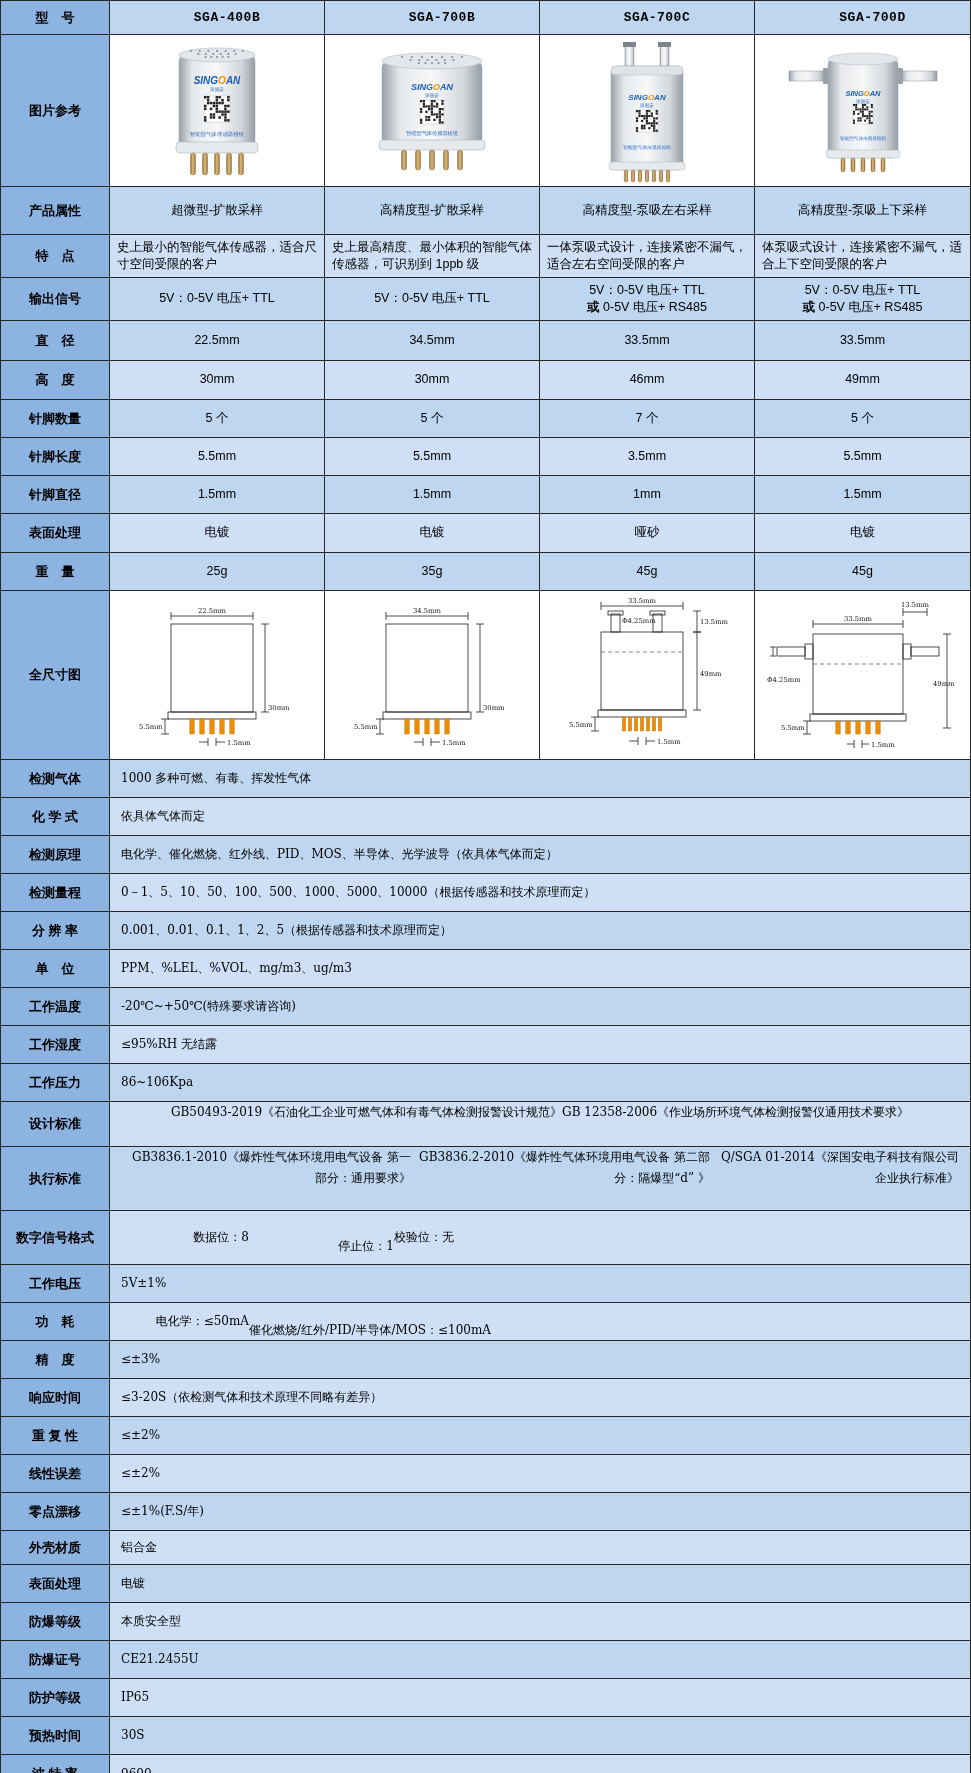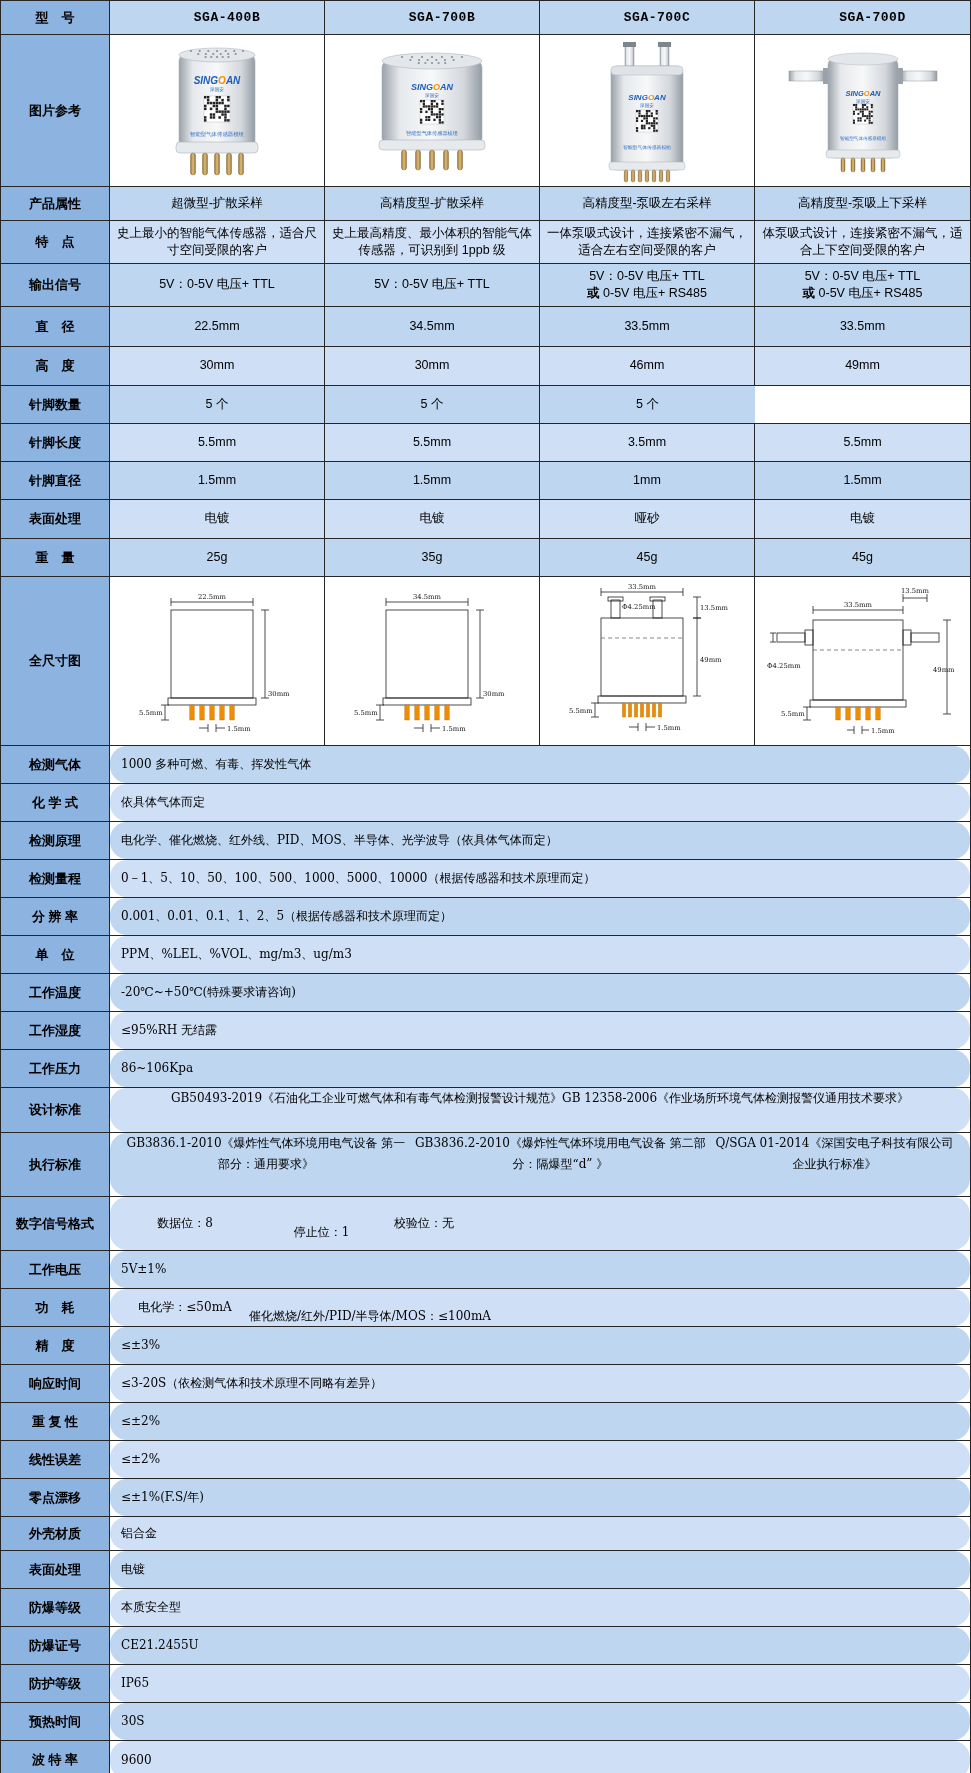--- a/index.html
+++ b/index.html
@@ -9,25 +9,25 @@
   html,body{margin:0;padding:0;background:#fff;}
   body{width:971px;font-family:"Liberation Sans",sans-serif;color:var(--txt);}
   .table{width:971px;border:1px solid var(--border);box-sizing:border-box;}
   .row{display:grid;grid-template-columns:109px repeat(4,1fr);box-sizing:border-box;border-bottom:1px solid var(--border);}
   .row:last-child{border-bottom:none;}
   .row.info{grid-template-columns:109px 1fr;}
   .cell{box-sizing:border-box;border-right:1px solid var(--border);display:flex;align-items:center;justify-content:center;overflow:hidden;min-width:0;}
   .cell:last-child{border-right:none;}
   .label{background:var(--label-bg);font-weight:bold;font-size:13px;text-align:right;line-height:1.2;padding:0 2px;}
   .model{font-family:"Liberation Mono",monospace;font-weight:bold;font-size:13px;letter-spacing:.5px;background:var(--row-d);padding-left:20px;}
-  .val{font-size:12.5px;text-align:center;flex-direction:column;line-height:1.4;padding:1px 7px;}
+  .val{font-size:12.5px;text-align:left;flex-direction:column;line-height:1.4;padding:1px 7px;}
   .bgd{background:var(--row-d);} .bgl{background:var(--row-l);}
   .white{background:#fff;}
   .orl::first-letter{font-weight:bold;}
-  .ival{justify-content:flex-start;align-items:center;padding:0 11px;font-family:"DejaVu Serif",serif;font-size:12px;text-align:center;line-height:1.75;border-radius:17px;}
+  .ival{justify-content:flex-start;align-items:center;padding:0 11px;font-family:"DejaVu Serif",serif;font-size:12px;text-align:right;line-height:1.75;}
   .ival.lines{flex-direction:row;align-items:flex-start;justify-content:center;}
   .seg{display:inline-block;}
   .seg0{min-width:128px;} .seg1{min-width:145px;margin-top:17px;}
   svg{display:block;}
 </style>
 </head>
 <body>
 
 <div class="table" id="table-root">
     <div class="row" style="height:34px">
@@ -363,21 +363,21 @@
           <text x="80" y="102" text-anchor="middle" font-size="4.6" fill="#2f6cc6" font-family="Liberation Sans,sans-serif">智能型气体传感器模组</text>
           <rect x="43" y="112" width="74" height="8" rx="3" fill="#e7eaed" stroke="#aeb4bb" stroke-width="0.5"></rect>
           <rect x="58" y="120" width="4" height="14" rx="2" fill="url(#p3)" stroke="#7d5e2a" stroke-width="0.4"></rect>
           <rect x="68" y="120" width="4" height="14" rx="2" fill="url(#p3)" stroke="#7d5e2a" stroke-width="0.4"></rect>
           <rect x="78" y="120" width="4" height="14" rx="2" fill="url(#p3)" stroke="#7d5e2a" stroke-width="0.4"></rect>
           <rect x="88" y="120" width="4" height="14" rx="2" fill="url(#p3)" stroke="#7d5e2a" stroke-width="0.4"></rect>
           <rect x="98" y="120" width="4" height="14" rx="2" fill="url(#p3)" stroke="#7d5e2a" stroke-width="0.4"></rect>
         </svg>
       </div>
     </div>
-    <div class="row" style="height:34px">
+    <div class="row" style="height:48px">
       <div class="cell label">产品属性</div>
       <div class="cell val bgd">
         <div>超微型-扩散采样</div>
       </div>
       <div class="cell val bgd">
         <div>高精度型-扩散采样</div>
       </div>
       <div class="cell val bgd">
         <div>高精度型-泵吸左右采样</div>
       </div>
@@ -447,20 +447,23 @@
         <div>49mm</div>
       </div>
     </div>
     <div class="row" style="height:38px">
       <div class="cell label">针脚数量</div>
       <div class="cell val bgd">
         <div>5 个</div>
       </div>
       <div class="cell val bgd">
         <div>5 个</div>
+      </div>
+      <div class="cell val bgd">
+        <div>7 个</div>
       </div>
       <div class="cell val bgd">
         <div>5 个</div>
       </div>
     </div>
     <div class="row" style="height:38px">
       <div class="cell label">针脚长度</div>
       <div class="cell val bgl">
         <div>5.5mm</div>
       </div>

